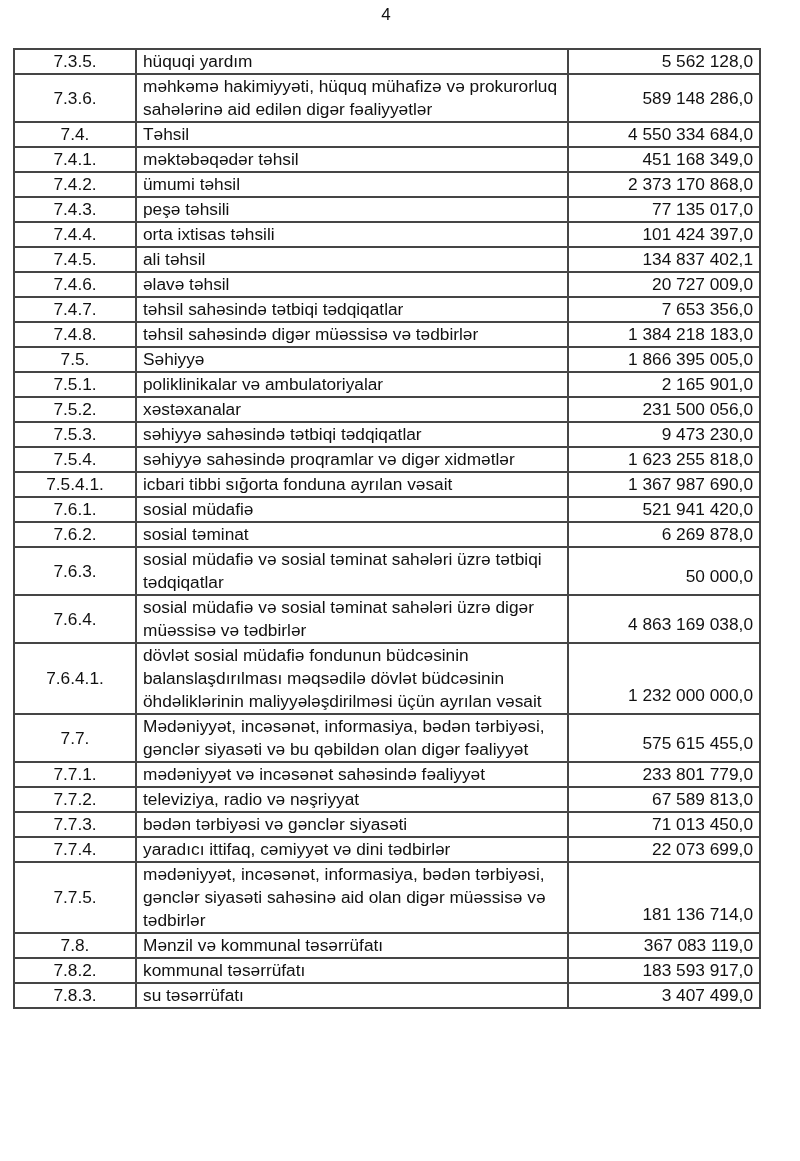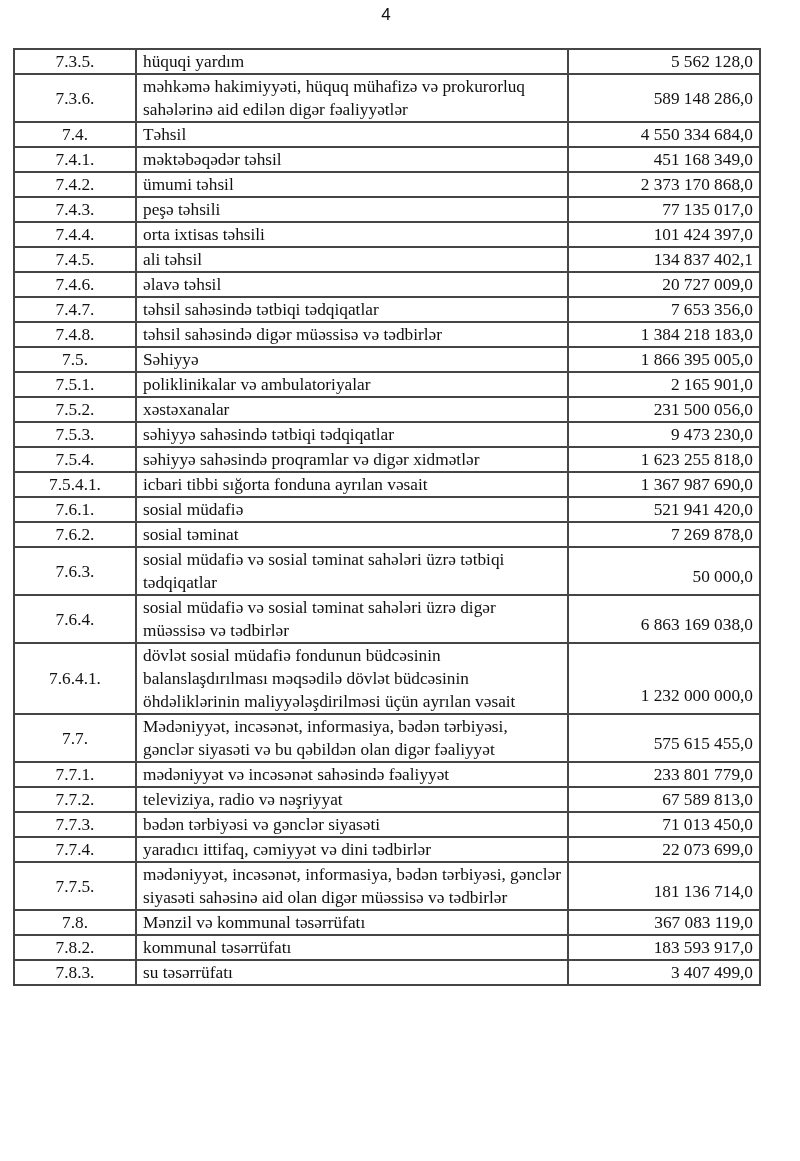--- a/index.html
+++ b/index.html
@@ -22,21 +22,20 @@
     text-align: center;
     font-size: 17px;
     line-height: 20px;
     color: #111111;
   }
   table.budget-table {
     border-collapse: collapse;
     table-layout: fixed;
     width: 746px;
     margin: 23px 7px 0 13px;
-    font-family: Liberation Serif, serif;
   }
   table.budget-table td {
     border: 2px solid #454545;
     font-size: 17.3px;
     line-height: 23px;
     padding: 0 6px;
     color: #111111;
     word-wrap: break-word;
   }
   td.code {
@@ -158,31 +157,31 @@
           <td class="amount">1 367 987 690,0</td>
         </tr>
         <tr>
           <td class="code">7.6.1.</td>
           <td class="desc">sosial müdafiə</td>
           <td class="amount">521 941 420,0</td>
         </tr>
         <tr>
           <td class="code">7.6.2.</td>
           <td class="desc">sosial təminat</td>
-          <td class="amount">7 269 878,0</td>
+          <td class="amount">6 269 878,0</td>
         </tr>
         <tr>
           <td class="code">7.6.3.</td>
           <td class="desc">sosial müdafiə və sosial təminat sahələri üzrə tətbiqi tədqiqatlar</td>
           <td class="amount vbottom">50 000,0</td>
         </tr>
         <tr>
           <td class="code">7.6.4.</td>
           <td class="desc">sosial müdafiə və sosial təminat sahələri üzrə digər müəssisə və tədbirlər</td>
-          <td class="amount vbottom">6 863 169 038,0</td>
+          <td class="amount vbottom">4 863 169 038,0</td>
         </tr>
         <tr>
           <td class="code">7.6.4.1.</td>
           <td class="desc">dövlət sosial müdafiə fondunun büdcəsinin balanslaşdırılması məqsədilə dövlət büdcəsinin öhdəliklərinin maliyyələşdirilməsi üçün ayrılan vəsait</td>
           <td class="amount vbottom">1 232 000 000,0</td>
         </tr>
         <tr>
           <td class="code">7.7.</td>
           <td class="desc">Mədəniyyət, incəsənət, informasiya, bədən tərbiyəsi, gənclər siyasəti və bu qəbildən olan digər fəaliyyət</td>
           <td class="amount vbottom">575 615 455,0</td>

